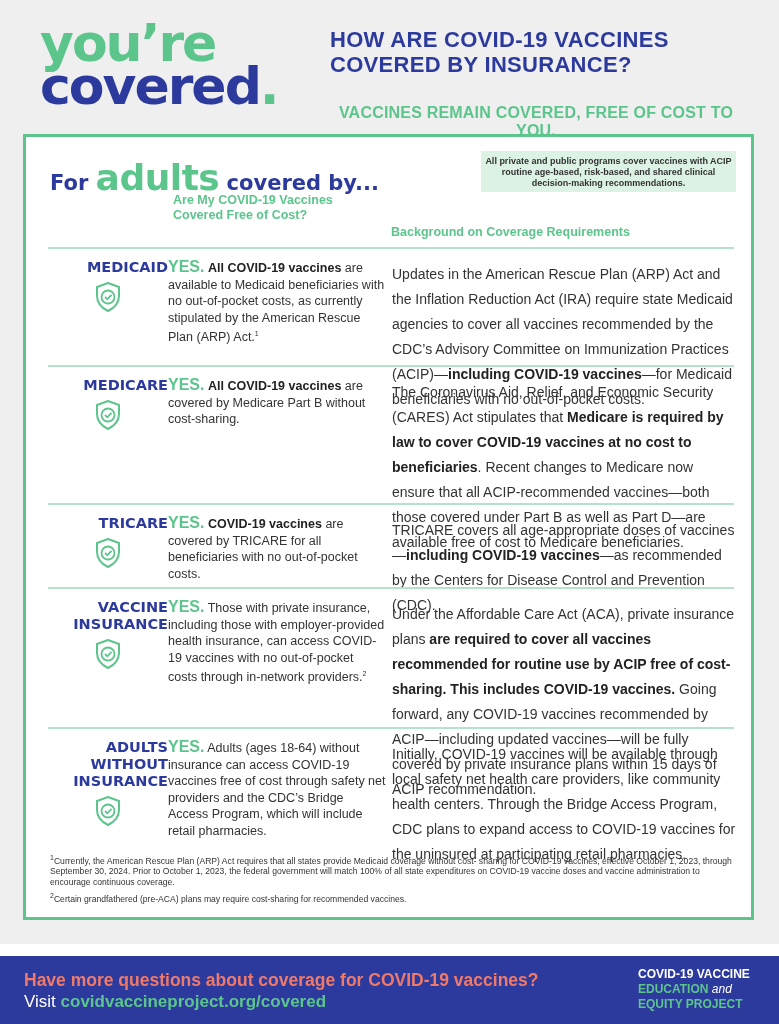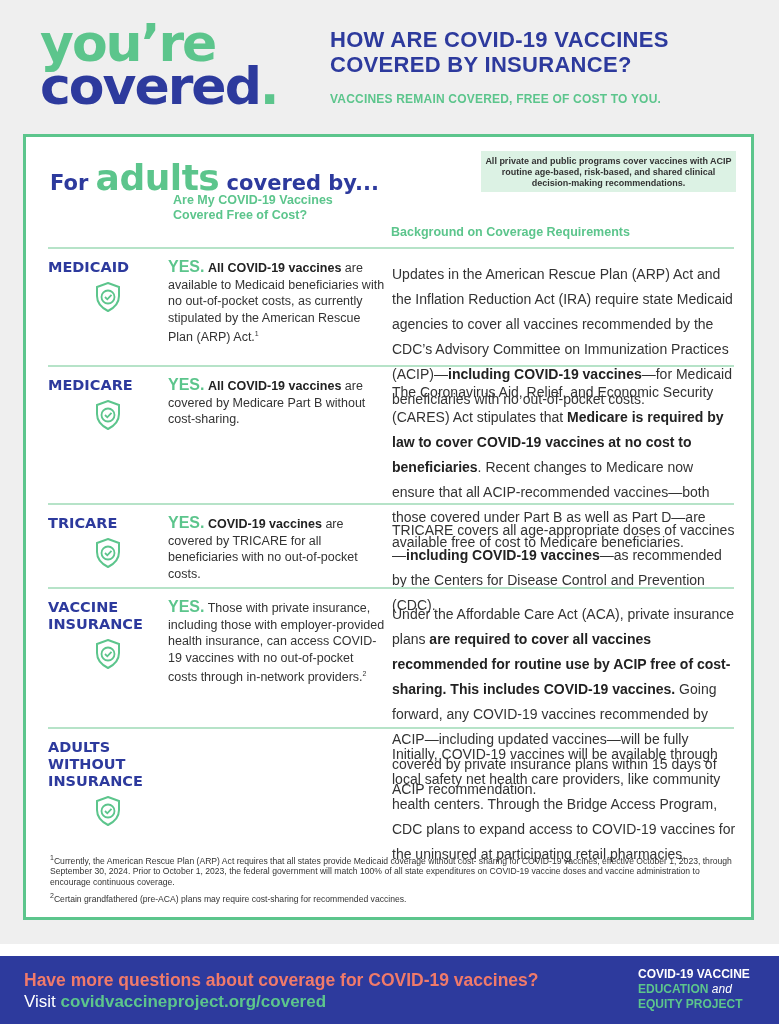--- a/index.html
+++ b/index.html
@@ -5,34 +5,34 @@
   * { box-sizing: border-box; margin: 0; padding: 0; }
   html, body { width: 779px; height: 1024px; overflow: hidden; }
   body { background: #efefef; font-family: "Liberation Sans", sans-serif; color: #333; position: relative; }
 
   .header { position: absolute; left: 0; top: 0; width: 742px; height: 130px; }
   .logo { position: absolute; left: 40px; top: 22px; line-height: 0.82; font-family: "DejaVu Sans", sans-serif; font-weight: bold; letter-spacing: -2px; }
   .logo .l1 { color: #5cc58c; font-size: 52px; display: block; }
   .logo .l2 { color: #2d3a9d; font-size: 52px; display: block; }
   .logo .dot { color: #5cc58c; }
   .header .title { position: absolute; left: 330px; top: 27px; color: #2d3a9d; font-weight: bold; font-size: 22px; line-height: 25px; letter-spacing: 0.3px; }
-  .header .subtitle { position: absolute; left: 330px; top: 92px; color: #5cc58c; font-weight: bold; font-size: 12px; letter-spacing: 0.2px; }
+  .header .subtitle { position: absolute; left: 330px; top: 104px; color: #5cc58c; font-weight: bold; font-size: 16px; letter-spacing: 0.2px; text-align: center; }
 
   .card { position: absolute; left: 23px; top: 134px; width: 731px; height: 786px; background: #fff; border: 3px solid #5cc58c; }
 
   .for-title { position: absolute; left: 24px; top: 20px; color: #2d3a9d; font-weight: bold; font-size: 21px; font-family: "DejaVu Sans", sans-serif; }
   .for-title .adults { color: #5cc58c; font-size: 36px; letter-spacing: -0.5px; }
   .note-box { position: absolute; left: 455px; top: 14px; width: 255px; height: 41px; background: #dcf2e4; font-size: 9px; line-height: 11px; text-align: center; color: #333; padding-top: 5px; font-weight: bold; }
 
   .col-head { position: absolute; color: #5cc58c; font-weight: bold; font-size: 12.5px; line-height: 15px; }
   .col-head.h1 { left: 147px; top: 56px; }
   .col-head.h2 { left: 365px; top: 88px; }
 
   .row { position: absolute; left: 22px; width: 686px; border-top: 2px solid #b6e3c8; }
-  .row .label { position: absolute; left: 0; width: 120px; text-align: left; color: #2d3a9d; font-weight: bold; font-size: 14.5px; line-height: 17px; top: 10px; font-family: "DejaVu Sans", sans-serif; }
+  .row .label { position: absolute; left: 0; width: 120px; text-align: right; color: #2d3a9d; font-weight: bold; font-size: 14.5px; line-height: 17px; top: 10px; font-family: "DejaVu Sans", sans-serif; }
   .row .shield { display: block; margin: 6px auto 0; width: 26px; height: 30px; }
   .row .yes { position: absolute; left: 120px; width: 218px; top: 10px; font-size: 12.5px; line-height: 16.5px; color: #333; }
   .row .yes .y { color: #5cc58c; font-weight: bold; font-size: 16px; }
   .row .bg { position: absolute; left: 344px; width: 345px; top: 13px; font-size: 14px; line-height: 25px; color: #333; }
   b { font-weight: bold; color: #222; }
   sup { font-size: 7px; }
 
   .footnotes { position: absolute; left: 24px; top: 716px; width: 690px; font-size: 8.6px; line-height: 10.5px; color: #333; }
   .footnotes p { margin-bottom: 4px; }
 
@@ -131,20 +131,21 @@
     <div class="label">
       <div>ADULTS</div>
       <div>WITHOUT</div>
       <div>INSURANCE</div>
       <svg class="shield" viewBox="0 0 26 30">
           <path d="M13 1 L24 5 V14 C24 21 19 26 13 29 C7 26 2 21 2 14 V5 Z" fill="none" stroke="#5cc58c" stroke-width="2"></path>
           <circle cx="13" cy="15" r="6.5" fill="none" stroke="#5cc58c" stroke-width="1.8"></circle>
           <path d="M10 15 L12.3 17.3 L16.5 12.8" fill="none" stroke="#5cc58c" stroke-width="1.8"></path>
         </svg>
     </div>
+    <div class="yes"><span class="y">YES.</span><span> Adults (ages 18-64) without insurance can access COVID-19 vaccines free of cost through safety net providers and the CDC’s Bridge Access Program, which will include retail pharmacies.</span></div>
     <div class="bg"><span>Initially, COVID-19 vaccines will be available through local safety net health care providers, like community health centers. Through the Bridge Access Program, CDC plans to expand access to COVID-19 vaccines for the uninsured at participating retail pharmacies.</span></div>
   </div>
 
   <div class="footnotes">
     <p><sup>1</sup><span>Currently, the American Rescue Plan (ARP) Act requires that all states provide Medicaid coverage without cost- sharing for COVID-19 vaccines, effective October 1, 2023, through September 30, 2024. Prior to October 1, 2023, the federal government will match 100% of all state expenditures on COVID-19 vaccine doses and vaccine administration to encourage continuous coverage.</span></p>
     <p><sup>2</sup><span>Certain grandfathered (pre-ACA) plans may require cost-sharing for recommended vaccines.</span></p>
   </div>
 </div>
 
 <div class="white-strip"></div>

